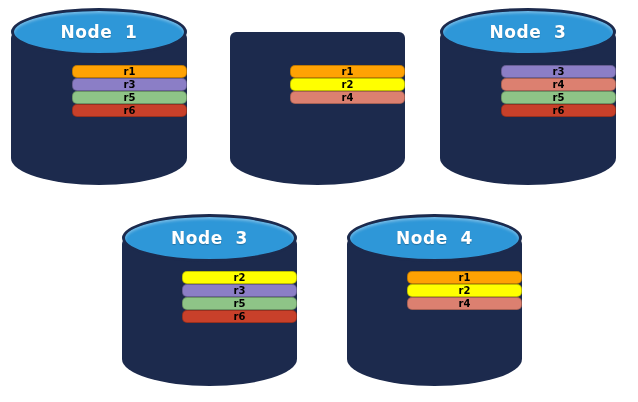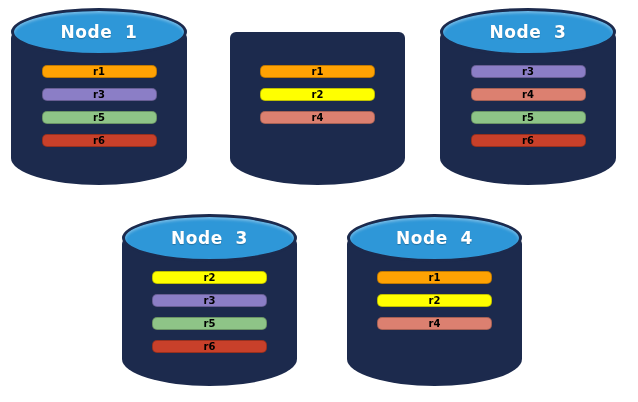--- a/index.html
+++ b/index.html
@@ -49,22 +49,22 @@
     letter-spacing: 0.5px;
     text-shadow: 0 1px 1px rgba(0,0,0,0.25);
   }
   .bars {
     position: absolute;
     left: 0;
     right: 0;
     top: 57px;
     display: flex;
     flex-direction: column;
-    align-items: center;
-    gap: 10px;
+    align-items: flex-end;
+    gap: 0;
   }
   .bar {
     width: 115px;
     height: 13px;
     box-sizing: border-box;
     border: 1px solid rgba(0,0,0,0.25);
     border-radius: 5px;
     display: flex;
     align-items: center;
     justify-content: center;

